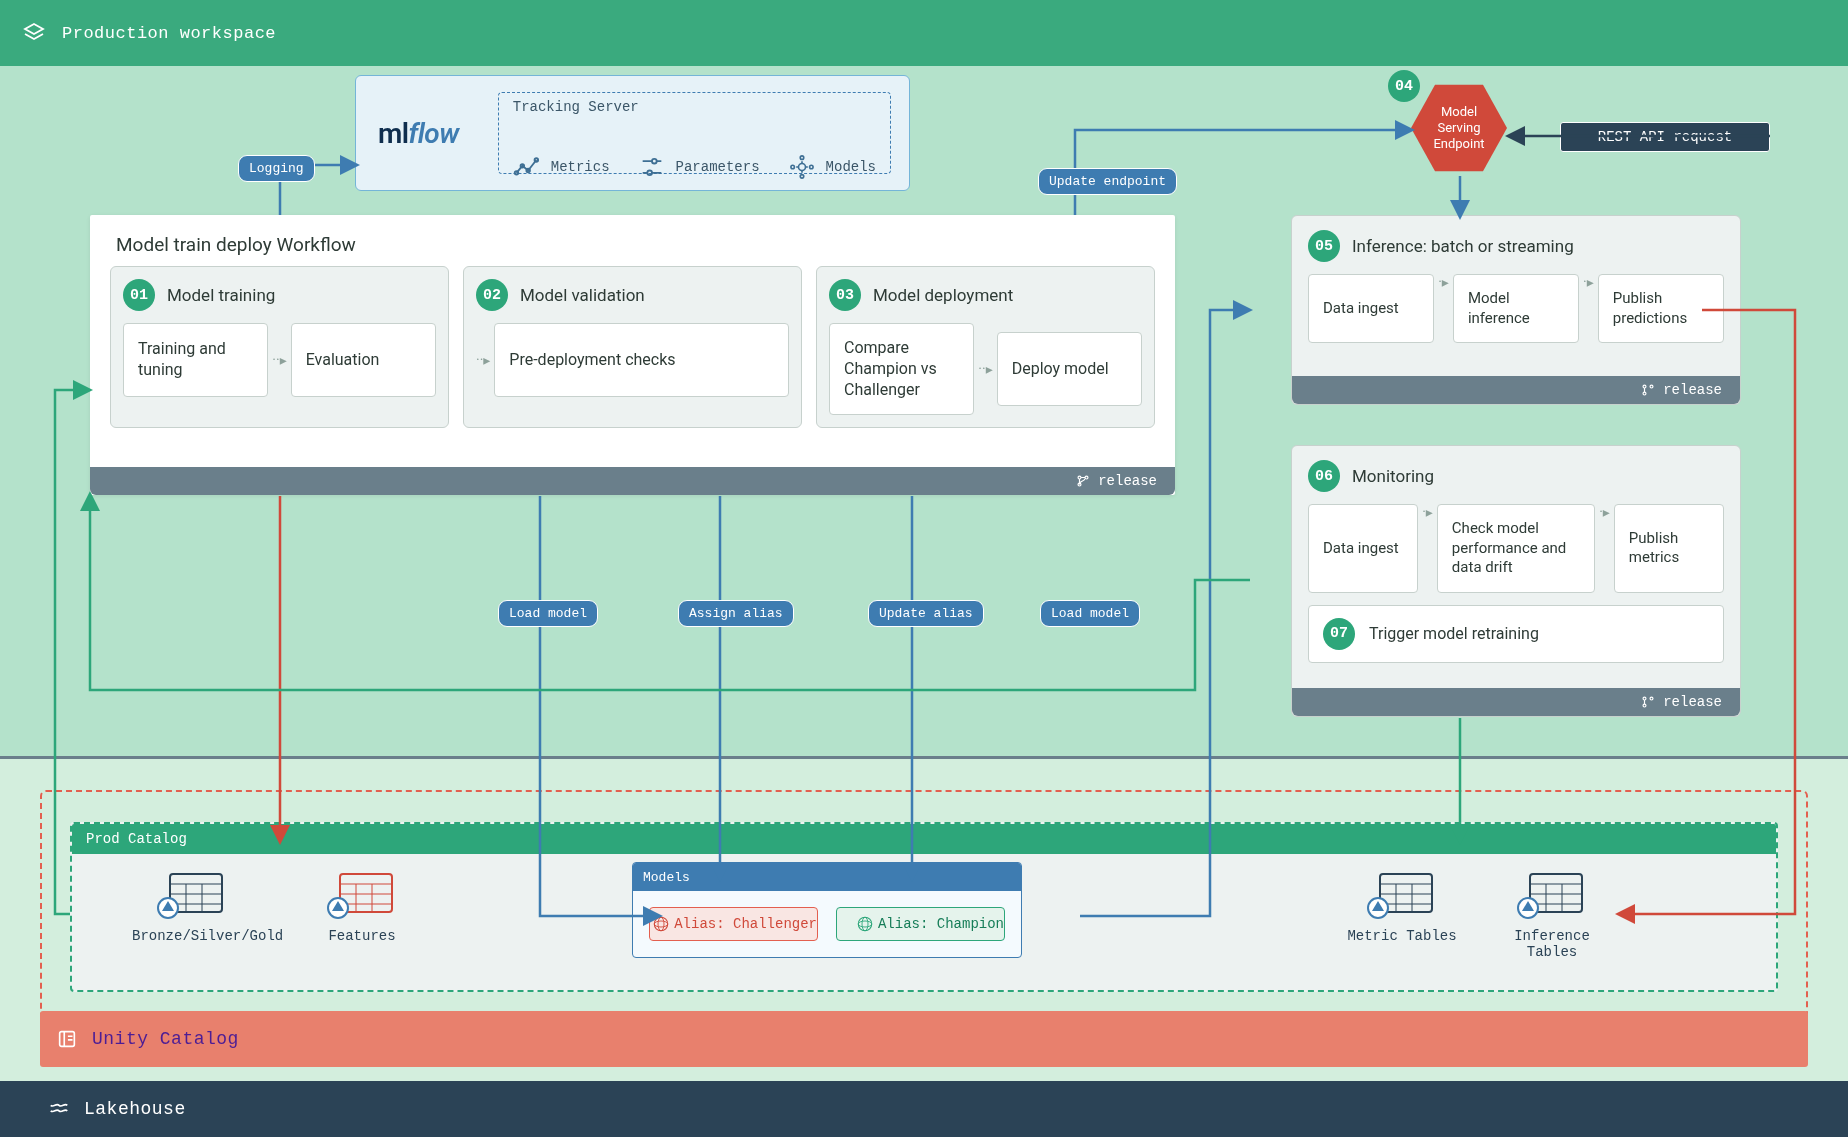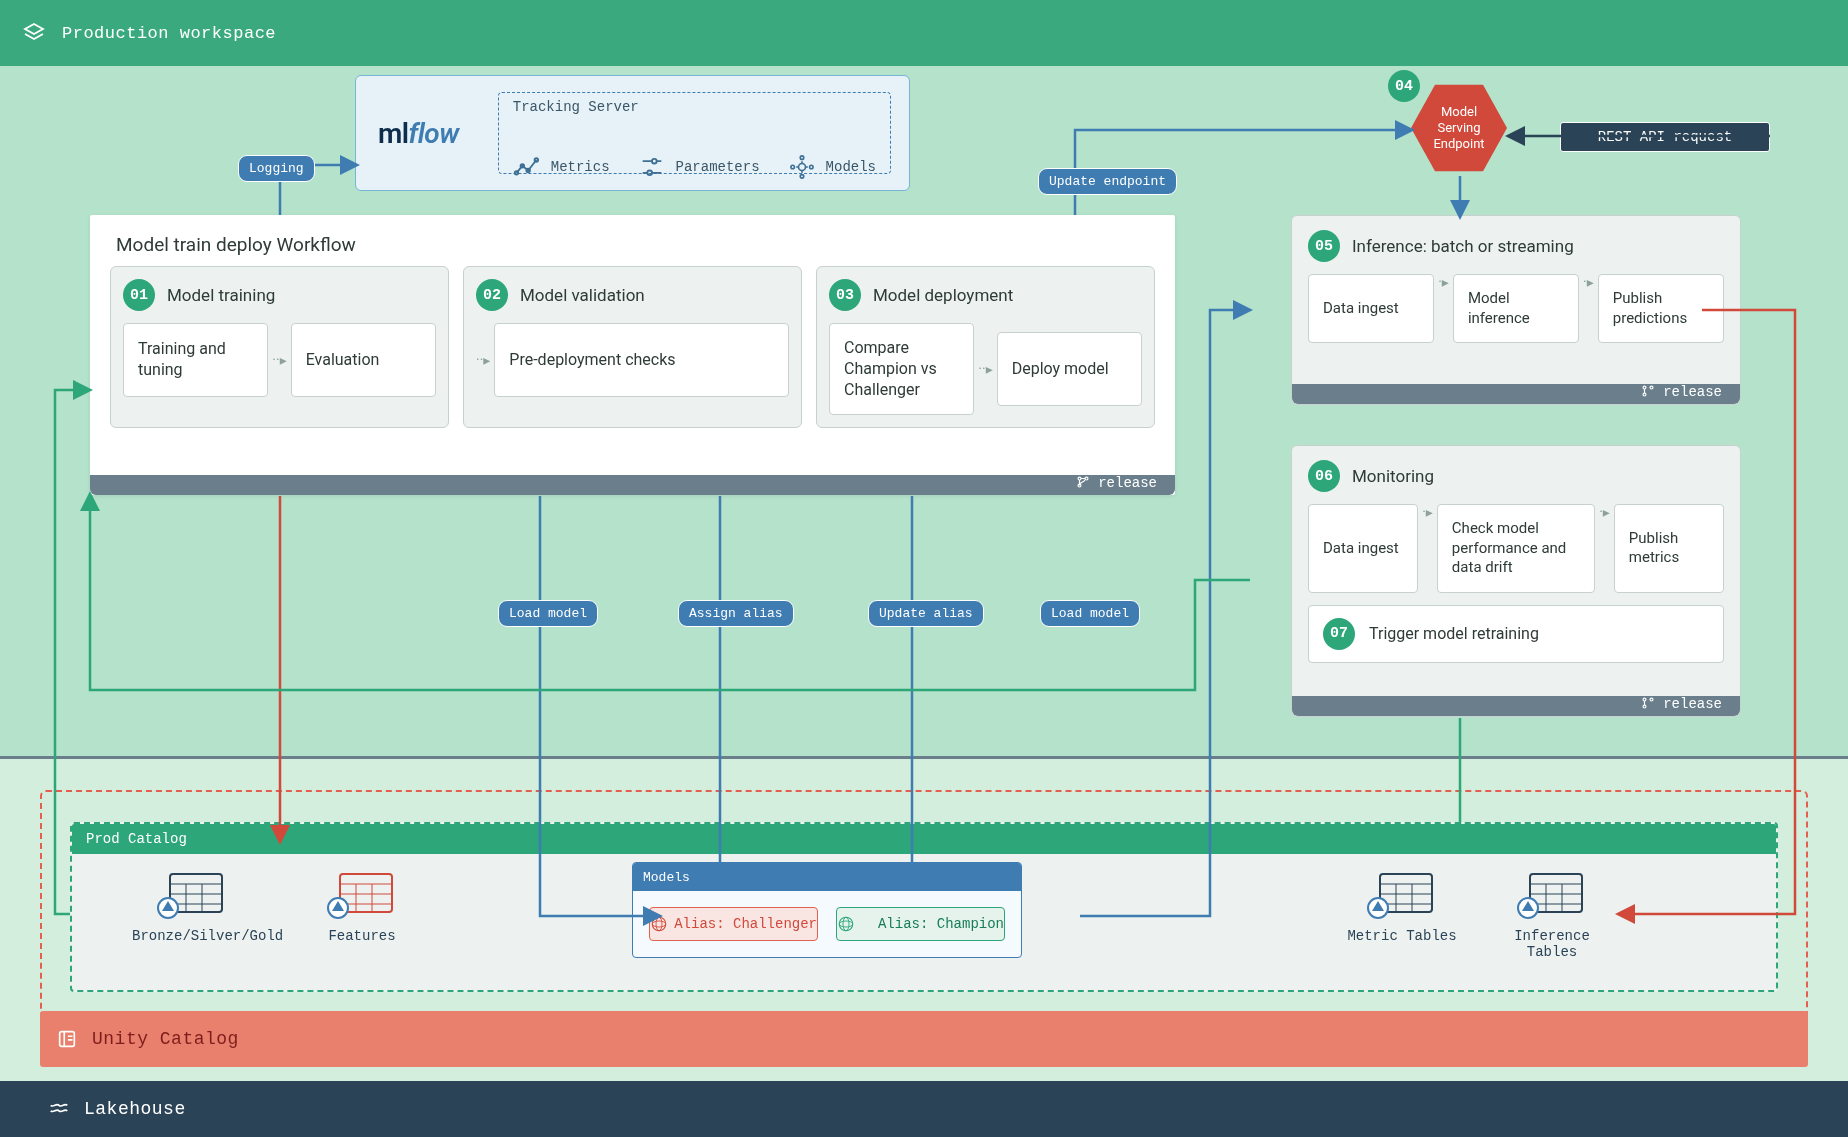--- a/index.html
+++ b/index.html
@@ -38,21 +38,21 @@
     position:absolute;left:0;top:0;right:0;height:66px;
     background:var(--teal-header);
     color:#fff;font-family:var(--mono);font-size:17px;
     display:flex;align-items:center;padding-left:22px;gap:16px;
     letter-spacing:0.5px;
   }
   .topbar svg{width:24px;height:24px;stroke:#fff;fill:none;}
   
   .unity-bar{
     position:absolute;left:40px;right:40px;bottom:70px;height:56px;
-    background:var(--salmon);color:#7f1d1d;
+    background:var(--salmon);color:#4c1d95;
     display:flex;align-items:center;padding-left:16px;gap:14px;
     font-family:var(--mono);font-size:18px;letter-spacing:0.5px;
     border-radius:3px;
   }
   .lakehouse-bar{
     position:absolute;left:0;right:0;bottom:0;height:56px;
     background:var(--navy);color:#fff;
     display:flex;align-items:center;padding-left:48px;gap:14px;
     font-family:var(--mono);font-size:18px;letter-spacing:0.5px;
   }
@@ -85,21 +85,21 @@
     background:#F4FAFE;
   }
   .models-header{
     height:28px;background:var(--blue);color:#fff;
     font-family:var(--mono);font-size:13px;
     display:flex;align-items:center;padding-left:10px;
   }
   .alias-row{display:flex;gap:18px;padding:16px 16px 0;}
   .alias{
     flex:1;height:34px;border-radius:4px;
-    display:flex;align-items:center;justify-content:space-between;gap:4px;
+    display:flex;align-items:center;justify-content:flex-end;gap:4px;
     font-family:var(--mono);font-size:14px;
   }
   .alias.challenger{background:#F9E6E3;border:1px solid var(--red);color:var(--red-dark);}
   .alias.champion{background:#E5F3EC;border:1px solid var(--green);color:var(--green-dark);}
   .alias svg{width:18px;height:18px;}
   
   .mlflow{
     position:absolute;left:355px;top:75px;width:555px;height:116px;
     background:var(--blue-light);border:1px solid var(--blue-border);border-radius:6px;
     display:flex;align-items:center;
@@ -137,23 +137,23 @@
   }
   .stage-title{font-size:17px;}
   .step-row{display:flex;align-items:center;gap:4px;}
   .step{
     background:#fff;border:1px solid var(--grey-line);border-radius:4px;
     padding:14px 14px;font-size:16px;line-height:1.3;min-height:74px;
     display:flex;align-items:center;flex:1;
   }
   .step-arrow{color:#8da19a;font-size:14px;white-space:nowrap;flex:none;}
   .release-bar{
-    position:absolute;left:0;right:0;bottom:0;height:20px;
+    position:absolute;left:0;right:0;bottom:0;height:28px;
     background:var(--slate);color:#fff;font-family:var(--mono);font-size:14px;
-    display:flex;align-items:flex-start;justify-content:flex-end;padding-right:18px;gap:8px;
+    display:flex;align-items:center;justify-content:flex-end;padding-right:18px;gap:8px;
     border-radius:0 0 6px 6px;
   }
   
   .side-card{
     position:absolute;width:450px;background:var(--grey-card);
     border:1px solid var(--grey-line);border-radius:6px;padding:14px 16px 14px;margin-left:41px;
   }
   .side-card .release-bar{border-radius:0 0 6px 6px;}
   .card05{left:1250px;top:215px;height:190px;}
   .card06{left:1250px;top:445px;height:272px;}

